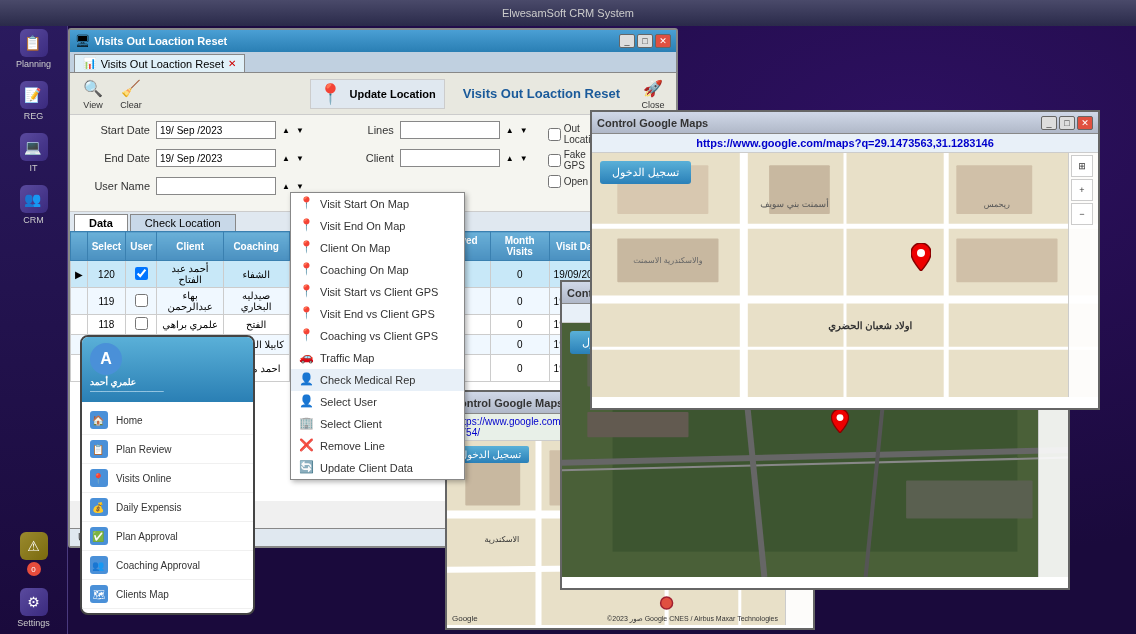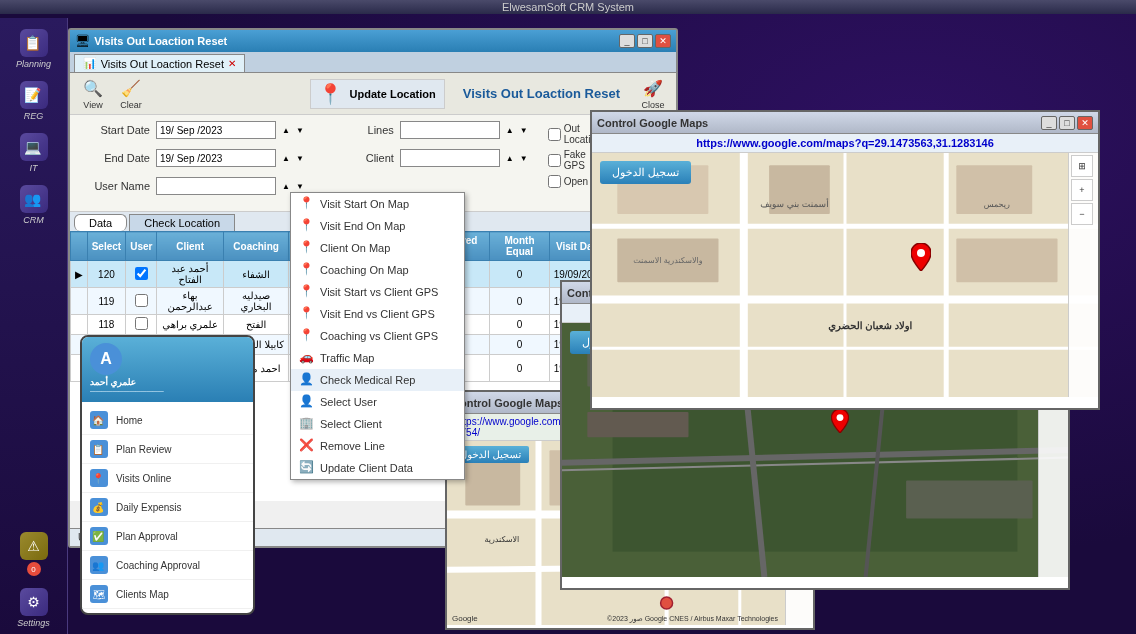--- a/index.html
+++ b/index.html
@@ -7,21 +7,21 @@
 
     
     .bg-pattern {
       position: absolute; top: 0; left: 0; width: 100%; height: 100%;
       background: radial-gradient(ellipse at 80% 20%, #2d1060 0%, #1a0a3c 60%);
       z-index: 0;
     }
 
     
     .taskbar-top {
-      position: absolute; top: 0; left: 0; right: 0; height: 14px;
+      position: absolute; top: 0; left: 0; right: 0; height: 26px;
       background: linear-gradient(to bottom, #4a4a6a, #2a2a4a);
       display: flex; align-items: center; justify-content: center;
       font-size: 11px; color: #ccc; z-index: 100;
     }
 
     
     .left-sidebar {
       position: absolute; top: 18px; left: 0; width: 68px; height: 616px;
       background: linear-gradient(to bottom, #2a1a5e, #1a0a3c);
       border-right: 1px solid #4a3a7e; z-index: 50;
@@ -30,21 +30,21 @@
 
     .sidebar-item {
       width: 60px; display: flex; flex-direction: column; align-items: center;
       padding: 6px 0; cursor: pointer; color: #aaa; font-size: 10px; gap: 2px;
     }
     .sidebar-icon {
       width: 28px; height: 28px; background: linear-gradient(135deg, #5a4a9e, #3a2a7e);
       border-radius: 6px; display: flex; align-items: center; justify-content: center;
       font-size: 14px; color: #fff;
     }
-    .sidebar-label { color: #ccc; font-size: 9px; text-align: center; font-style: italic; }
+    .sidebar-label { color: #ccc; font-size: 9px; text-align: center; }
 
     .sidebar-badge {
       background: #e74c3c; color: #fff; border-radius: 50%; width: 14px; height: 14px;
       font-size: 8px; display: flex; align-items: center; justify-content: center;
     }
 
     
     .main-window {
       position: absolute; top: 20px; left: 68px; width: 590px; height: 530px;
       background: #f0f0f0; border: 2px solid #888; border-radius: 3px; z-index: 10;
@@ -90,21 +90,21 @@
     .checkbox-item { display: flex; align-items: center; gap: 3px; font-size: 10px; color: #333; }
 
     
     .content-tabs {
       display: flex; background: #e0e8f0; padding: 2px 4px 0; gap: 2px;
     }
     .content-tab {
       padding: 2px 14px; font-size: 11px; cursor: pointer; border: 1px solid #888;
       border-bottom: none; background: #c8d8e8; min-width: 50px; text-align: center;
     }
-    .content-tab.active { background: #fff; font-weight: normal; border-radius: 6px; }
+    .content-tab.active { background: #fff; font-weight: bold; }
 
     
     .data-table { width: 100%; border-collapse: collapse; font-size: 10px; }
     .data-table th {
       background: linear-gradient(to bottom, #6ab0d8, #4a90c0);
       color: #fff; padding: 3px 4px; border: 1px solid #3a80b0;
       text-align: center; font-size: 10px;
     }
     .data-table td {
       padding: 2px 4px; border: 1px solid #ccc; text-align: center;
@@ -369,21 +369,21 @@
     <table class="data-table">
       <thead>
         <tr>
           <th></th>
           <th>Select</th>
           <th>User</th>
           <th>Client</th>
           <th>Coaching</th>
           <th>Approved Location</th>
           <th>Manager Approved Location</th>
-          <th>Month Equal</th>
+          <th>Month Visits</th>
           <th>Visit Date</th>
           <th>Prev Distance</th>
         </tr>
       </thead>
       <tbody>
         <tr class="selected">
           <td>▶</td>
           <td>120</td>
           <td><input type="checkbox" checked="" style=""></td>
           <td style="direction:rtl;">أحمد عبد الفتاح</td>

